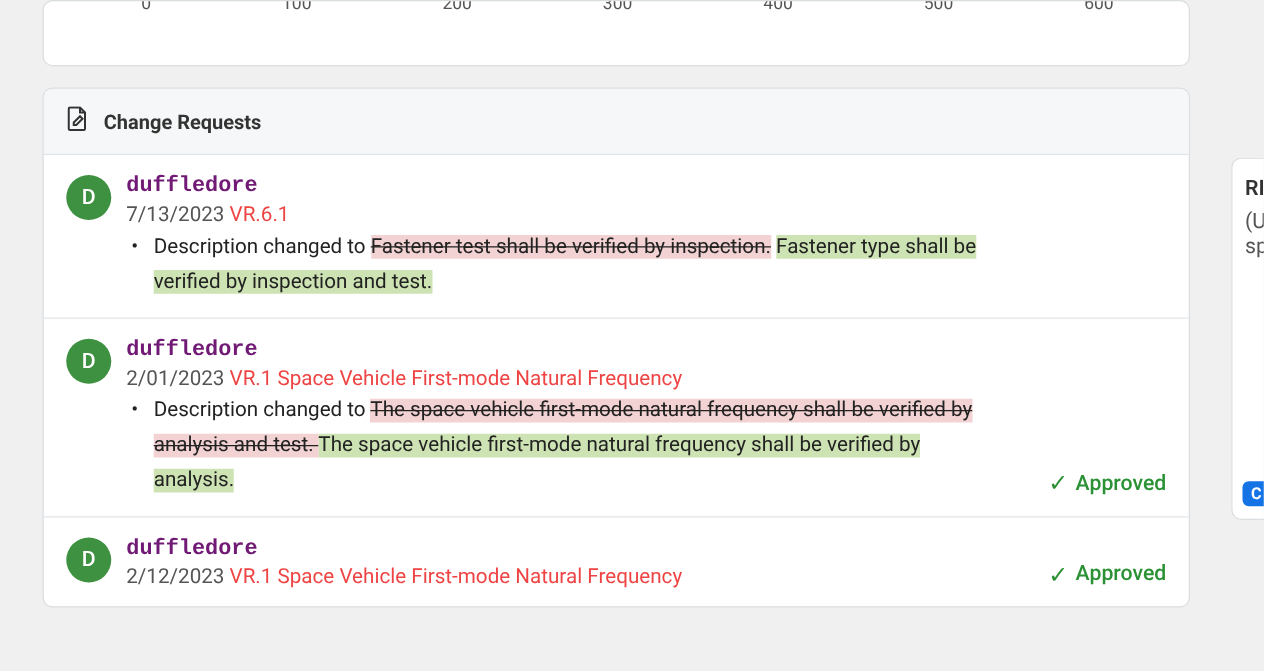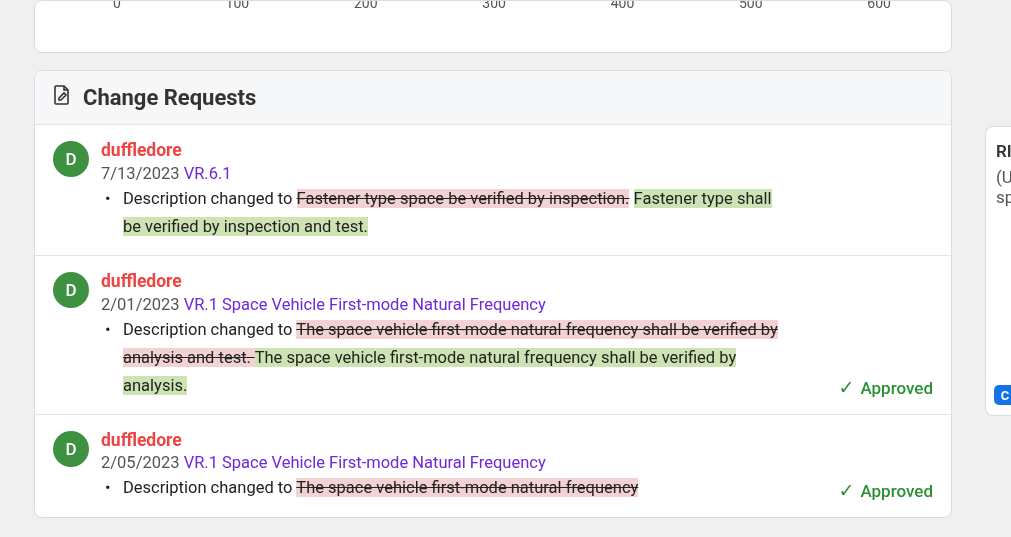--- a/index.html
+++ b/index.html
@@ -50,21 +50,21 @@
     overflow: hidden;
   }
   .cr-header {
     background: #f6f7f8;
     border-bottom: 1px solid #e2e5e8;
     padding: 14px 18px;
     display: flex;
     align-items: center;
     gap: 12px;
     font-weight: 700;
-    font-size: 22px;
+    font-size: 16px;
     color: #333;
   }
   .cr-header svg { flex: 0 0 auto; }
   .cr-list { }
   .cr-item {
     border-top: 1px solid #e2e5e8;
     padding: 14px 18px 14px 18px;
     display: flex;
     gap: 12px;
     position: relative;
@@ -80,30 +80,31 @@
     align-items: center;
     justify-content: center;
     font-weight: 500;
     font-size: 17px;
     margin-top: 2px;
   }
   .cr-body { flex: 1 1 auto; min-width: 0; }
   .cr-user {
     font-weight: 700;
     font-size: 17.5px;
-    color: #ef4444;
+    color: #701a75;
     line-height: 1.3;
+    font-family: Liberation Mono, monospace;
   }
   .cr-meta {
     font-size: 16.5px;
     color: #555;
     margin-top: 2px;
   }
   .cr-link {
-    color: #6d28d9;
+    color: #ef4444;
     text-decoration: none;
     cursor: pointer;
   }
   .cr-content {
     margin-top: 2px;
     padding-left: 18px;
   }
   .cr-bullet {
     position: relative;
     padding-left: 4px;
@@ -198,21 +199,21 @@
         </span>
         <span>Change Requests</span>
       </div>
       <div class="cr-list" id="cr-list">
           <div class="cr-item">
             <div class="avatar">D</div>
             <div class="cr-body">
               <div class="cr-user">duffledore</div>
               <div class="cr-meta"><span>7/13/2023 </span><a class="cr-link">VR.6.1</a></div>
               <div class="cr-content">
-                <div class="cr-bullet"><span>Description changed to </span><span class="hl-removed">Fastener type space be verified by inspection.</span> <span class="hl-added">Fastener type shall be verified by inspection and test.</span></div>
+                <div class="cr-bullet"><span>Description changed to </span><span class="hl-removed">Fastener test shall be verified by inspection.</span> <span class="hl-added">Fastener type shall be verified by inspection and test.</span></div>
               </div>
             </div>
           </div>
           <div class="cr-item">
             <div class="avatar">D</div>
             <div class="cr-body">
               <div class="cr-user">duffledore</div>
               <div class="cr-meta"><span>2/01/2023 </span><a class="cr-link">VR.1 Space Vehicle First-mode Natural Frequency</a></div>
               <div class="cr-content">
                 <div class="cr-bullet"><span>Description changed to </span><span class="hl-removed">The space vehicle first-mode natural frequency shall be verified by analysis and test. </span> <span class="hl-added">The space vehicle first-mode natural frequency shall be verified by analysis.</span></div>
@@ -220,24 +221,21 @@
             </div>
             <div class="status">
               <span class="chk">✓</span>
               <span>Approved</span>
             </div>
           </div>
           <div class="cr-item">
             <div class="avatar">D</div>
             <div class="cr-body">
               <div class="cr-user">duffledore</div>
-              <div class="cr-meta"><span>2/05/2023 </span><a class="cr-link">VR.1 Space Vehicle First-mode Natural Frequency</a></div>
-              <div class="cr-content">
-                <div class="cr-bullet"><span>Description changed to </span><span class="hl-removed">The space vehicle first-mode natural frequency</span> </div>
-              </div>
+              <div class="cr-meta"><span>2/12/2023 </span><a class="cr-link">VR.1 Space Vehicle First-mode Natural Frequency</a></div>
             </div>
             <div class="status">
               <span class="chk">✓</span>
               <span>Approved</span>
             </div>
           </div>
         </div>
     </div>
   </div>
 

